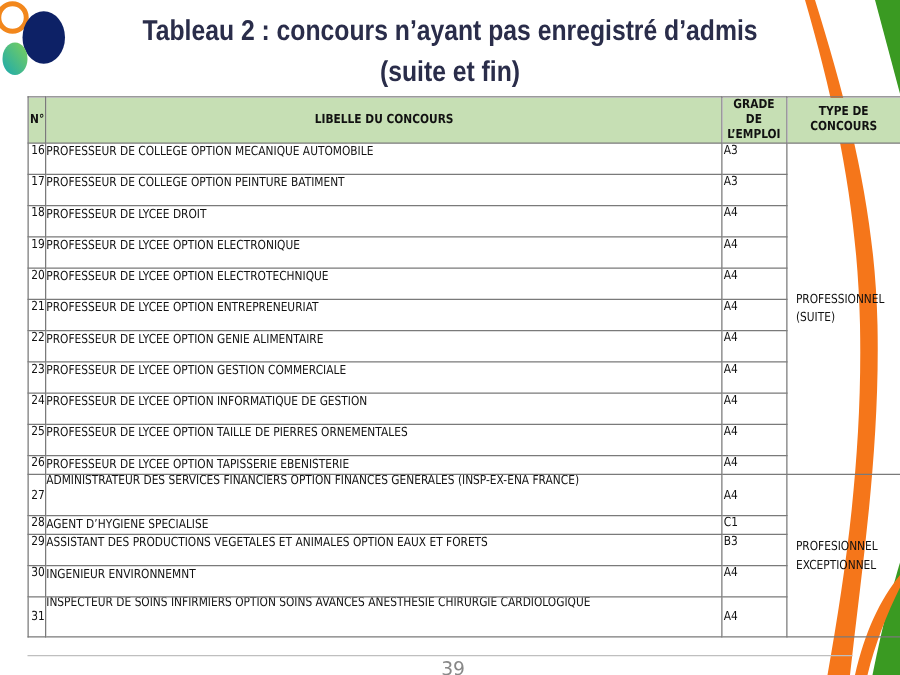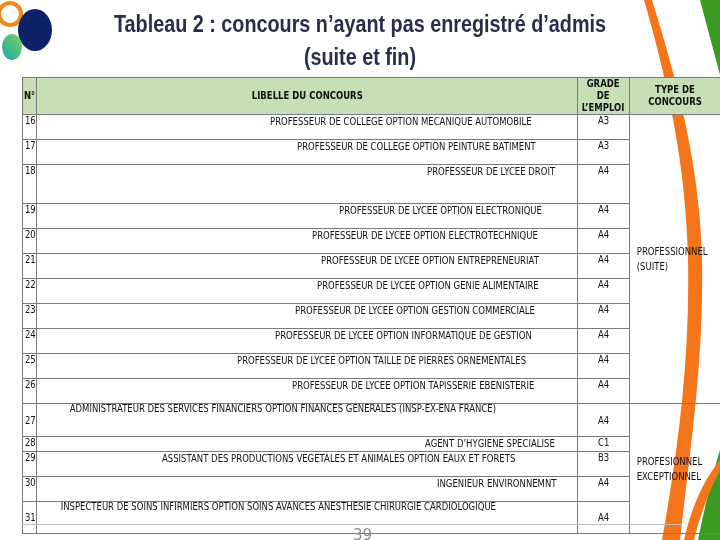--- a/index.html
+++ b/index.html
@@ -30,22 +30,22 @@
     overflow: hidden;
   }
   table.main th {
     background: #c6dfb4;
     font-weight: bold; font-size: 10px; line-height: 12px;
     height: 30px; text-align: center; vertical-align: middle;
     transform-origin: center;
   }
   table.main th span { display: inline-block; transform: scaleX(0.85); }
   td.num { text-align: right; vertical-align: top; padding-top: 3px; }
-  td.lib { text-align: right; vertical-align: top; padding: 3px 4px 0 4px; line-height: 14px; }
-  td.grade { text-align: center; vertical-align: top; padding-top: 3px; }
+  td.lib { text-align: left; vertical-align: top; padding: 3px 4px 0 4px; line-height: 14px; }
+  td.grade { text-align: left; vertical-align: top; padding-top: 3px; }
   td.type { text-align: left; vertical-align: middle; line-height: 15px; }
   .cond { display: inline-block; transform: scaleX(0.85); transform-origin: left top; white-space: nowrap; }
   .condc { display: inline-block; transform: scaleX(0.85); transform-origin: center top; white-space: nowrap; }
   .lib2 { display: block; transform: scaleX(0.85); transform-origin: left top; width: 540px; white-space: normal; line-height: 12px; font-size: 10px; margin-top: -2px; }
   .footer-line {
     position: absolute; left: 22px; top: 524px; width: 660px; height: 1px; background: #bfbfbf;
   }
   .page-num {
     position: absolute; left: 340px; top: 526px; width: 45px; text-align: center;
     font-size: 15px; color: #888; font-family: "DejaVu Sans", sans-serif;
@@ -98,21 +98,21 @@
       <td class="num"><span class="condc">16</span></td>
       <td class="lib"><span class="cond">PROFESSEUR DE COLLEGE OPTION MECANIQUE AUTOMOBILE</span></td>
       <td class="grade"><span class="condc">A3</span></td>
       <td class="type" rowspan="11"><span class="condc" style="white-space:normal;width:90px">PROFESSIONNEL (SUITE)</span></td>
     </tr>
     <tr style="height:25px">
       <td class="num"><span class="condc">17</span></td>
       <td class="lib"><span class="cond">PROFESSEUR DE COLLEGE OPTION PEINTURE BATIMENT</span></td>
       <td class="grade"><span class="condc">A3</span></td>
     </tr>
-    <tr style="height:39px">
+    <tr style="height:25px">
       <td class="num"><span class="condc">18</span></td>
       <td class="lib"><span class="cond">PROFESSEUR DE LYCEE DROIT</span></td>
       <td class="grade"><span class="condc">A4</span></td>
     </tr>
     <tr style="height:25px">
       <td class="num"><span class="condc">19</span></td>
       <td class="lib"><span class="cond">PROFESSEUR DE LYCEE OPTION ELECTRONIQUE</span></td>
       <td class="grade"><span class="condc">A4</span></td>
     </tr>
     <tr style="height:25px">
@@ -138,21 +138,21 @@
     <tr style="height:25px">
       <td class="num"><span class="condc">24</span></td>
       <td class="lib"><span class="cond">PROFESSEUR DE LYCEE OPTION INFORMATIQUE DE GESTION</span></td>
       <td class="grade"><span class="condc">A4</span></td>
     </tr>
     <tr style="height:25px">
       <td class="num"><span class="condc">25</span></td>
       <td class="lib"><span class="cond">PROFESSEUR DE LYCEE OPTION TAILLE DE PIERRES ORNEMENTALES</span></td>
       <td class="grade"><span class="condc">A4</span></td>
     </tr>
-    <tr style="height:25px">
+    <tr style="height:15px">
       <td class="num"><span class="condc">26</span></td>
       <td class="lib"><span class="cond">PROFESSEUR DE LYCEE OPTION TAPISSERIE EBENISTERIE</span></td>
       <td class="grade"><span class="condc">A4</span></td>
     </tr>
     <tr style="height:33px">
       <td class="num" style="vertical-align:middle;padding-top:0"><span class="condc">27</span></td>
       <td class="lib" style="padding-top:1px">
           <span class="lib2">ADMINISTRATEUR DES SERVICES FINANCIERS OPTION FINANCES GENERALES (INSP-EX-ENA FRANCE)</span>
         </td>
       <td class="grade" style="vertical-align:middle;padding-top:0"><span class="condc">A4</span></td>

